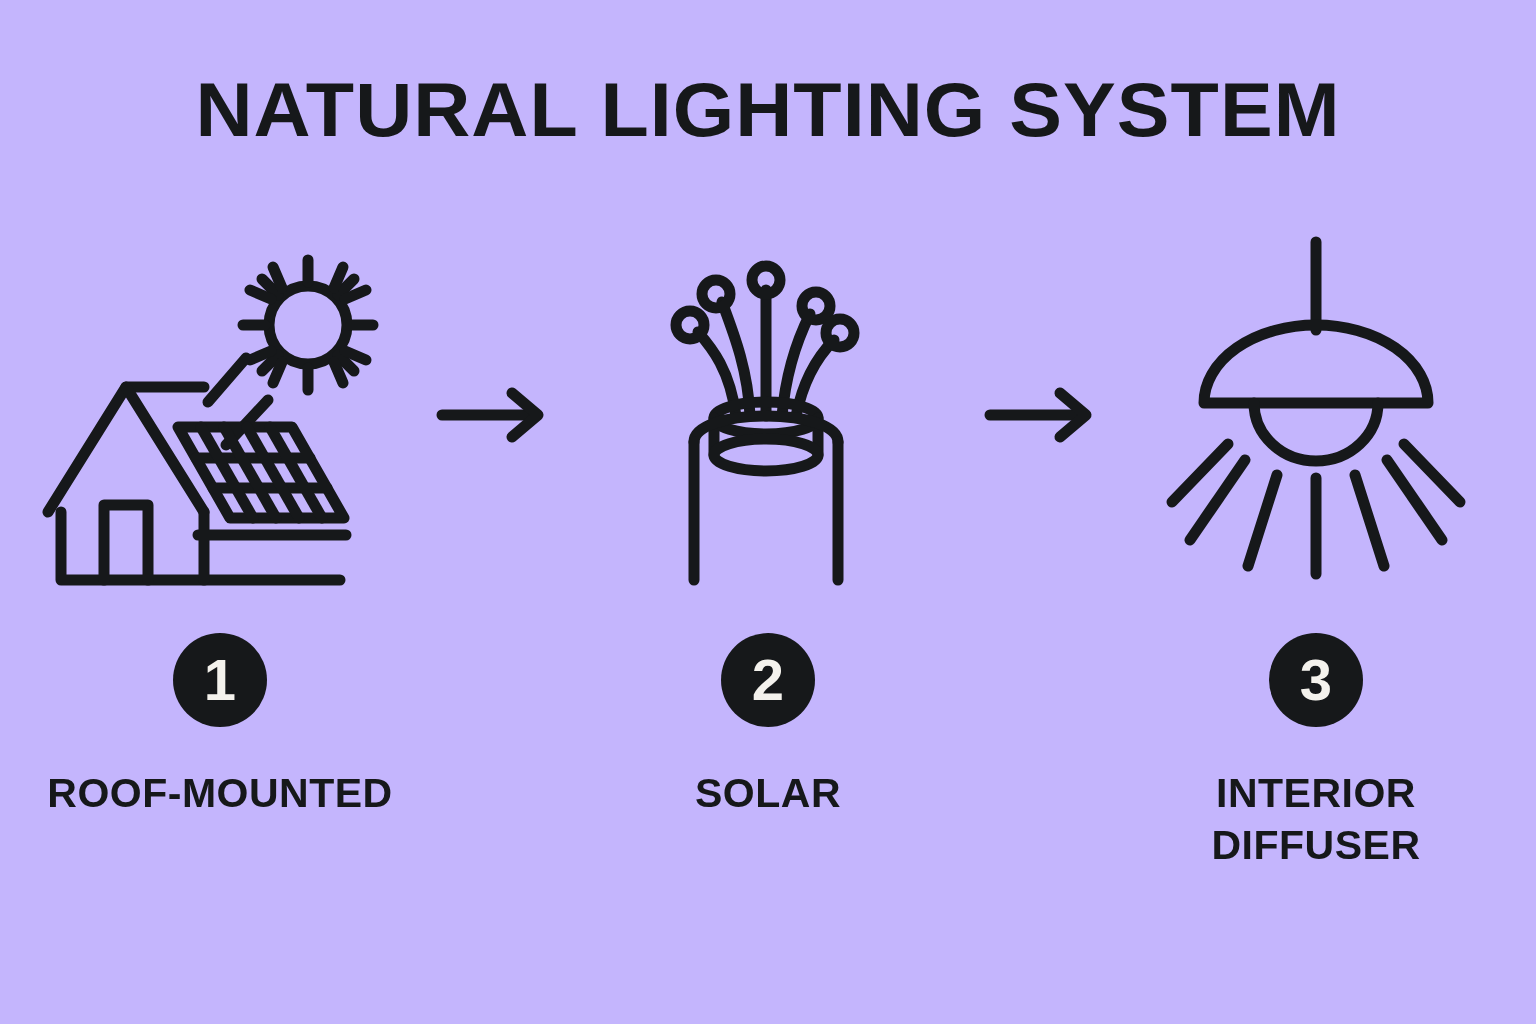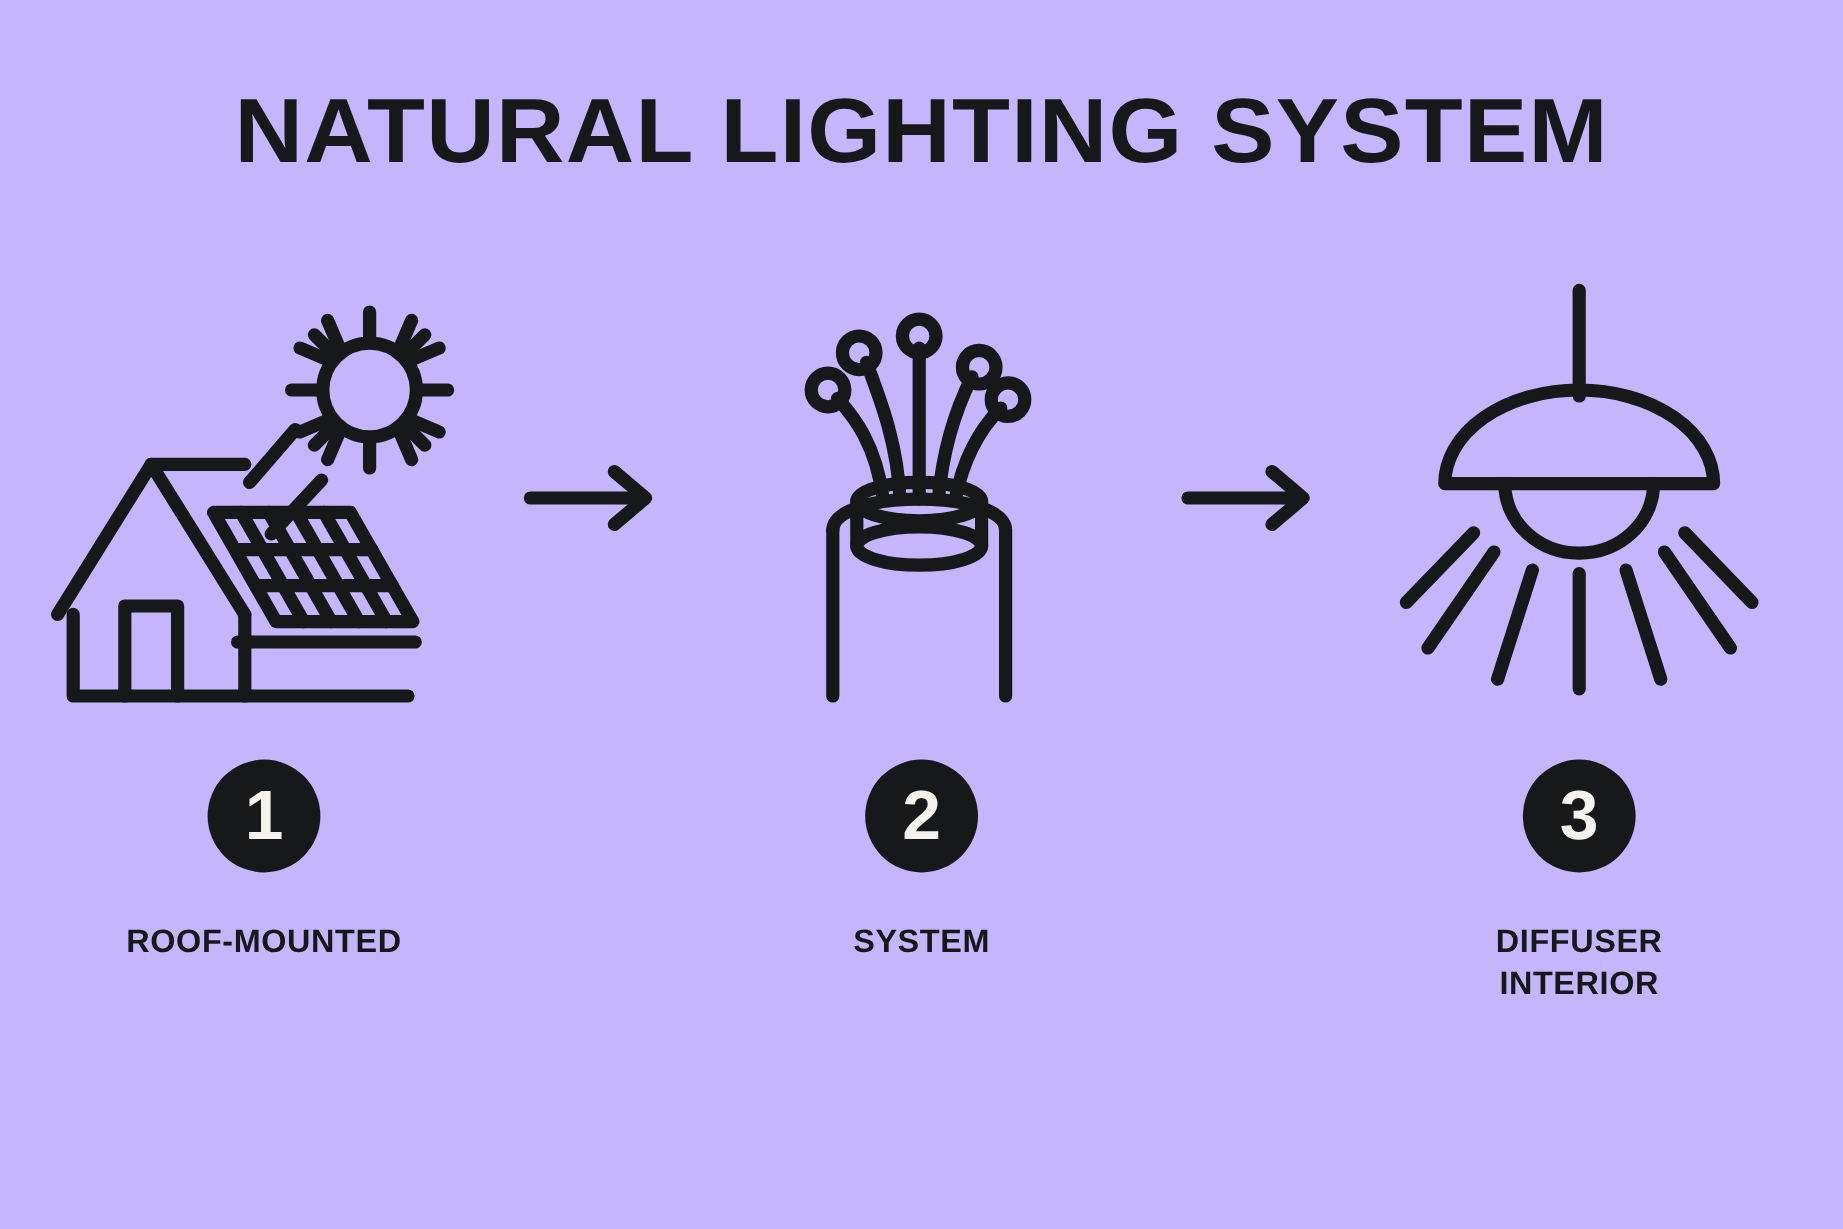--- a/index.html
+++ b/index.html
@@ -77,21 +77,21 @@
     font-weight: bold;
     font-family: "Liberation Sans", sans-serif;
     margin-top: 18px;
     line-height: 1;
   }
   .caption {
     margin-top: 40px;
     text-align: center;
     font-family: "Liberation Sans", sans-serif;
     font-weight: bold;
-    font-size: 27px;
+    font-size: 41px;
     letter-spacing: 0.5px;
     line-height: 1.28;
     color: #16181a;
   }
   .caption .line {
     display: block;
     white-space: nowrap;
   }
 
   
@@ -200,21 +200,21 @@
             <ellipse cx="128" cy="225" rx="52" ry="16"></ellipse>
 
             <path d="M56 212 C 56 196, 88 186, 128 186 C 168 186, 200 196, 200 212"></path>
             <path d="M56 212 L56 350"></path>
             <path d="M200 212 L200 350"></path>
           </g>
         </svg>
       </div>
       <div class="badge">2</div>
       <div class="caption">
-        <span class="line">SYSTEM</span>
+        <span class="line">SOLAR</span>
       </div>
     </div>
 
     <div class="arrow-wrap">
       <svg width="120" height="60" viewBox="0 0 120 60">
         <g fill="none" stroke="#16181a" stroke-width="11" stroke-linecap="round" stroke-linejoin="round">
           <line x1="8" y1="30" x2="100" y2="30"></line>
           <polyline points="78,8 104,30 78,52"></polyline>
         </g>
       </svg>
@@ -236,19 +236,19 @@
             <line x1="189" y1="245" x2="218" y2="336"></line>
             <line x1="79" y1="230" x2="24" y2="310"></line>
             <line x1="221" y1="230" x2="276" y2="310"></line>
             <line x1="62" y1="214" x2="6" y2="272"></line>
             <line x1="238" y1="214" x2="294" y2="272"></line>
           </g>
         </svg>
       </div>
       <div class="badge">3</div>
       <div class="caption">
+        <span class="line">INTERIOR</span>
         <span class="line">DIFFUSER</span>
-        <span class="line">INTERIOR</span>
       </div>
     </div>
 
   </div>
 </div>
 
 </body></html>

